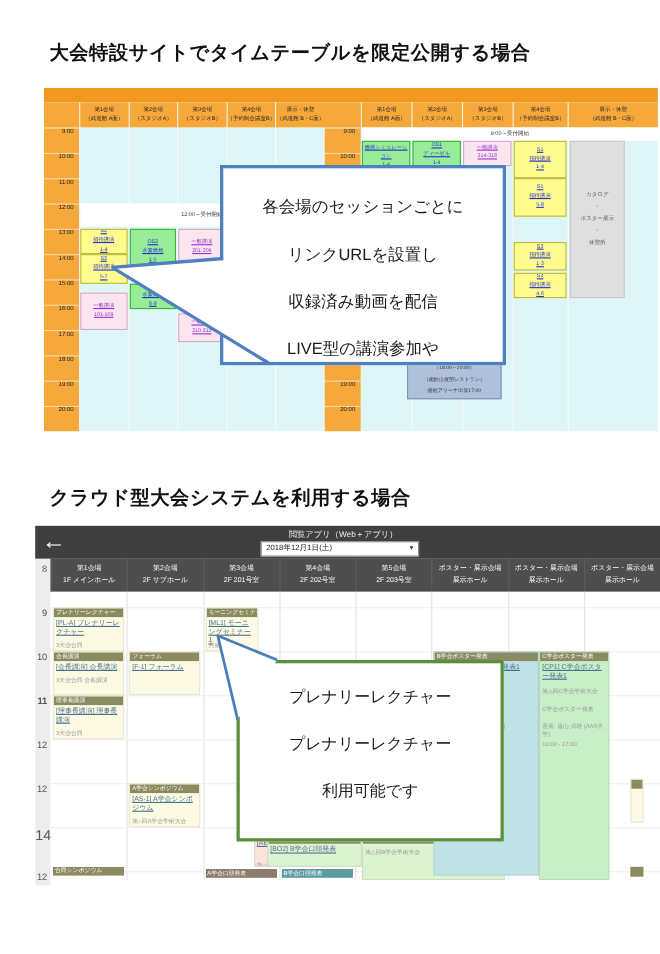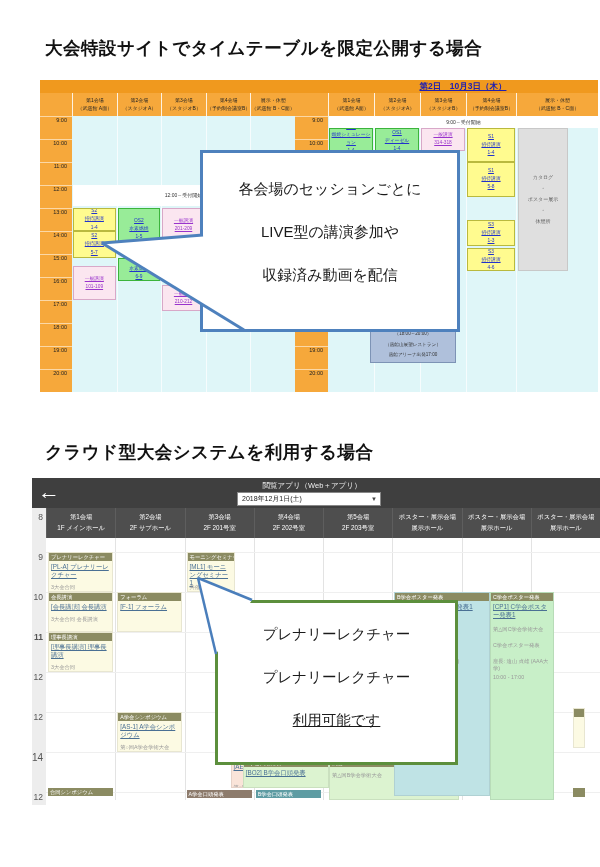--- a/index.html
+++ b/index.html
@@ -20,30 +20,30 @@
 <body>
 
 <div class="page">
 
   <div class="sec-title" style="left:45px; top:36px;">大会特設サイトでタイムテーブルを限定公開する場合</div>
 
   <div id="s1" class="shot" style="left:40px; top:80px; width:558px; height:312px;">
 
     <div class="callout" style="left:160px; top:70px; width:260px; height:182px; border:3px solid #4E81BD; padding-top:14px;">
       <div class="cl-line">各会場のセッションごとに</div>
+      <div class="cl-line">リンクURLを設置し</div>
+      <div class="cl-line">収録済み動画を配信</div>
       <div class="cl-line">LIVE型の講演参加や</div>
-      <div class="cl-line">収録済み動画を配信</div>
     </div>
     <svg class="tail" width="558" height="312" viewBox="0 0 558 312">
       <polygon points="62,163 163,155 204,250" fill="#ffffff" stroke="none"></polygon>
       <line x1="62" y1="163" x2="163" y2="155" stroke="#4E81BD" stroke-width="3"></line>
       <line x1="62" y1="163" x2="204" y2="250" stroke="#4E81BD" stroke-width="3"></line>
     </svg>
   <div style="left: 0px; top: 0px; width: 558px; height: 13px; background: rgb(240, 153, 30); position: absolute;"></div>
-      <div style="left: 288px; top: 0px; width: 270px; height: 13px; line-height: 13px; text-align: center; font-size: 8.5px; font-weight: bold; color: rgb(32, 32, 176); text-decoration: underline; position: absolute;">第2日　10月3日（木）</div>
       <div style="left: 0px; top: 13px; width: 558px; height: 23px; background: rgb(246, 168, 59); position: absolute;"></div>
       <div style="left: 32px; top: 13px; width: 44.6px; height: 23px; border-left: 1px solid rgba(255, 255, 255, 0.85); text-align: center; padding-top: 3px; font-size: 5px; line-height: 1.6; color: rgb(34, 34, 34); position: absolute;">
         <div>第1会場</div>
         <div>（武道館 A面）</div>
       </div>
       <div style="left: 76.6px; top: 13px; width: 44.6px; height: 23px; border-left: 1px solid rgba(255, 255, 255, 0.85); text-align: center; padding-top: 3px; font-size: 5px; line-height: 1.6; color: rgb(34, 34, 34); position: absolute;">
         <div>第2会場</div>
         <div>（スタジオA）</div>
       </div>
       <div style="left: 121.2px; top: 13px; width: 44.6px; height: 23px; border-left: 1px solid rgba(255, 255, 255, 0.85); text-align: center; padding-top: 3px; font-size: 5px; line-height: 1.6; color: rgb(34, 34, 34); position: absolute;">
@@ -220,42 +220,42 @@
       </div>
     </div>
 
   <div class="sec-title" style="left:45px; top:440px;">クラウド型大会システムを利用する場合</div>
 
   <div id="s2" class="shot" style="left:32px; top:478px; width:568px; height:327px;">
 
     <div class="callout" style="left:183px; top:122px; width:243px; height:165px; border:3px solid #5C8F3C; padding-top:10px;">
       <div class="cl-line" style="font-size:14.5px;">プレナリーレクチャー</div>
       <div class="cl-line" style="font-size:14.5px;">プレナリーレクチャー</div>
-      <div class="cl-line" style="font-size:14.5px;text-decoration:underline;">利用可能です</div>
+      <div class="cl-line" style="font-size:14.5px;">利用可能です</div>
     </div>
     <svg class="tail" width="568" height="327" viewBox="0 0 568 327">
       <polygon points="166,100 220,122 184,176" fill="#ffffff" stroke="none"></polygon>
       <line x1="166" y1="100" x2="220" y2="122" stroke="#4A7EBB" stroke-width="2.5"></line>
       <line x1="166" y1="100" x2="184" y2="176" stroke="#4A7EBB" stroke-width="2.5"></line>
     </svg>
   <div style="left: 0px; top: 0px; width: 568px; height: 30px; background: rgb(63, 63, 63); position: absolute;"></div>
       <div style="left: 6px; top: 1px; font-size: 22px; color: rgb(255, 255, 255); position: absolute;">←</div>
       <div style="left: 150px; top: 3px; width: 260px; text-align: center; font-size: 7.5px; color: rgb(238, 238, 238); position: absolute;">閲覧アプリ（Web＋アプリ）</div>
       <div style="left: 205px; top: 14px; width: 144px; height: 14px; background: rgb(255, 255, 255); border: 1px solid rgb(136, 136, 136); position: absolute;">
         <div style="left: 4px; top: 0px; line-height: 12px; font-size: 7px; color: rgb(34, 34, 34); position: absolute;">2018年12月1日(土)</div>
         <div style="right: 3px; top: 0px; line-height: 12px; font-size: 6px; color: rgb(68, 68, 68); position: absolute;">▼</div>
       </div>
       <div style="left: 0px; top: 30px; width: 14px; height: 297px; background: rgb(237, 237, 237); position: absolute;"></div>
       <div style="left: 0px; top: 34px; width: 11px; text-align: right; font-size: 8.5px; color: rgb(85, 85, 85); position: absolute;">8</div>
       <div style="left: 0px; top: 74px; width: 11px; text-align: right; font-size: 8.5px; color: rgb(85, 85, 85); position: absolute;">9</div>
       <div style="left: 0px; top: 114px; width: 11px; text-align: right; font-size: 8.5px; color: rgb(85, 85, 85); position: absolute;">10</div>
       <div style="left: 0px; top: 154px; width: 11px; text-align: right; font-size: 8.5px; color: rgb(85, 85, 85); position: absolute; font-weight: bold;">11</div>
       <div style="left: 0px; top: 194px; width: 11px; text-align: right; font-size: 8.5px; color: rgb(85, 85, 85); position: absolute;">12</div>
       <div style="left: 0px; top: 234px; width: 11px; text-align: right; font-size: 8.5px; color: rgb(85, 85, 85); position: absolute;">12</div>
-      <div style="left: 0px; top: 274px; width: 11px; text-align: right; font-size: 10px; color: rgb(85, 85, 85); position: absolute;">14</div>
+      <div style="left: 0px; top: 274px; width: 11px; text-align: right; font-size: 13px; color: rgb(85, 85, 85); position: absolute;">14</div>
       <div style="left: 0px; top: 314px; width: 11px; text-align: right; font-size: 8.5px; color: rgb(85, 85, 85); position: absolute;">12</div>
       <div style="left: 14px; top: 30px; width: 554px; height: 30px; background: rgb(78, 78, 78); position: absolute;"></div>
       <div style="left: 14px; top: 30px; width: 69.25px; height: 30px; border-left: 1px solid rgb(94, 94, 94); text-align: center; padding-top: 4px; font-size: 6.3px; line-height: 1.7; color: rgb(255, 255, 255); overflow: hidden; position: absolute;">
         <div>第1会場</div>
         <div>1F メインホール</div>
       </div>
       <div style="left: 83.25px; top: 30px; width: 69.25px; height: 30px; border-left: 1px solid rgb(94, 94, 94); text-align: center; padding-top: 4px; font-size: 6.3px; line-height: 1.7; color: rgb(255, 255, 255); overflow: hidden; position: absolute;">
         <div>第2会場</div>
         <div>2F サブホール</div>
       </div>

